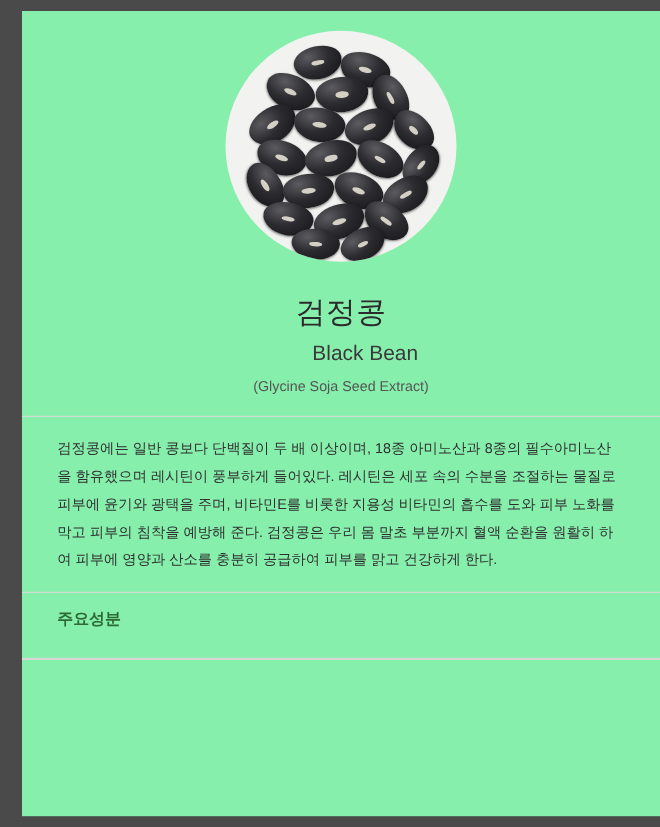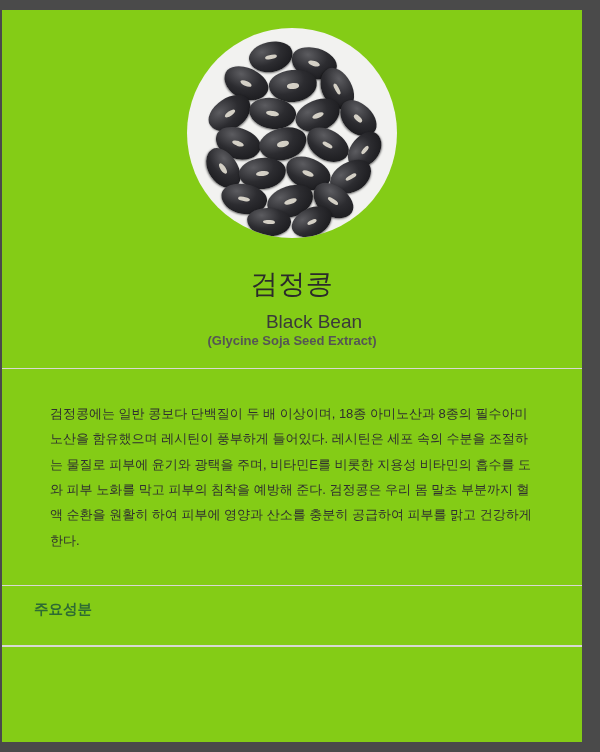--- a/index.html
+++ b/index.html
@@ -8,25 +8,25 @@
   }
   body {
     width: 600px;
     height: 752px;
     background: #4a4a4a;
     font-family: "Liberation Sans", sans-serif;
     overflow: hidden;
   }
   .card {
     position: absolute;
-    left: 2px;
+    left: 20px;
     top: 10px;
     width: 580px;
     height: 732px;
-    background: #84cc16;
+    background: #86efac;
     overflow: hidden;
   }
   .hero {
     width: 100%;
     padding-top: 18px;
     text-align: center;
   }
   .bean-photo {
     width: 210px;
     height: 210px;
@@ -62,39 +62,39 @@
   }
   .title-en {
     font-size: 19px;
     color: #3a3a3a;
     margin-top: 9px;
     padding-left: 44px;
   }
   .title-sci {
     font-size: 13px;
     color: #555;
+    margin-top: 10px;
     margin-bottom: 20px;
-    font-weight: bold;
   }
   .divider {
     height: 1px;
     background: #d8d8d4;
     width: 100%;
   }
   .section {
     padding: 16px 32px 16px 32px;
   }
   .section h3 {
     margin: 0 0 12px 0;
     font-size: 14.5px;
     color: #2e6b33;
     font-weight: bold;
   }
   .section p {
-    margin: 16px;
+    margin: 0;
     font-size: 13px;
     line-height: 1.78;
     color: #2f2f2f;
   }
   .section.desc p {
     line-height: 1.95;
   }
   .section.compact {
     padding-top: 14px;
     padding-bottom: 14px;

